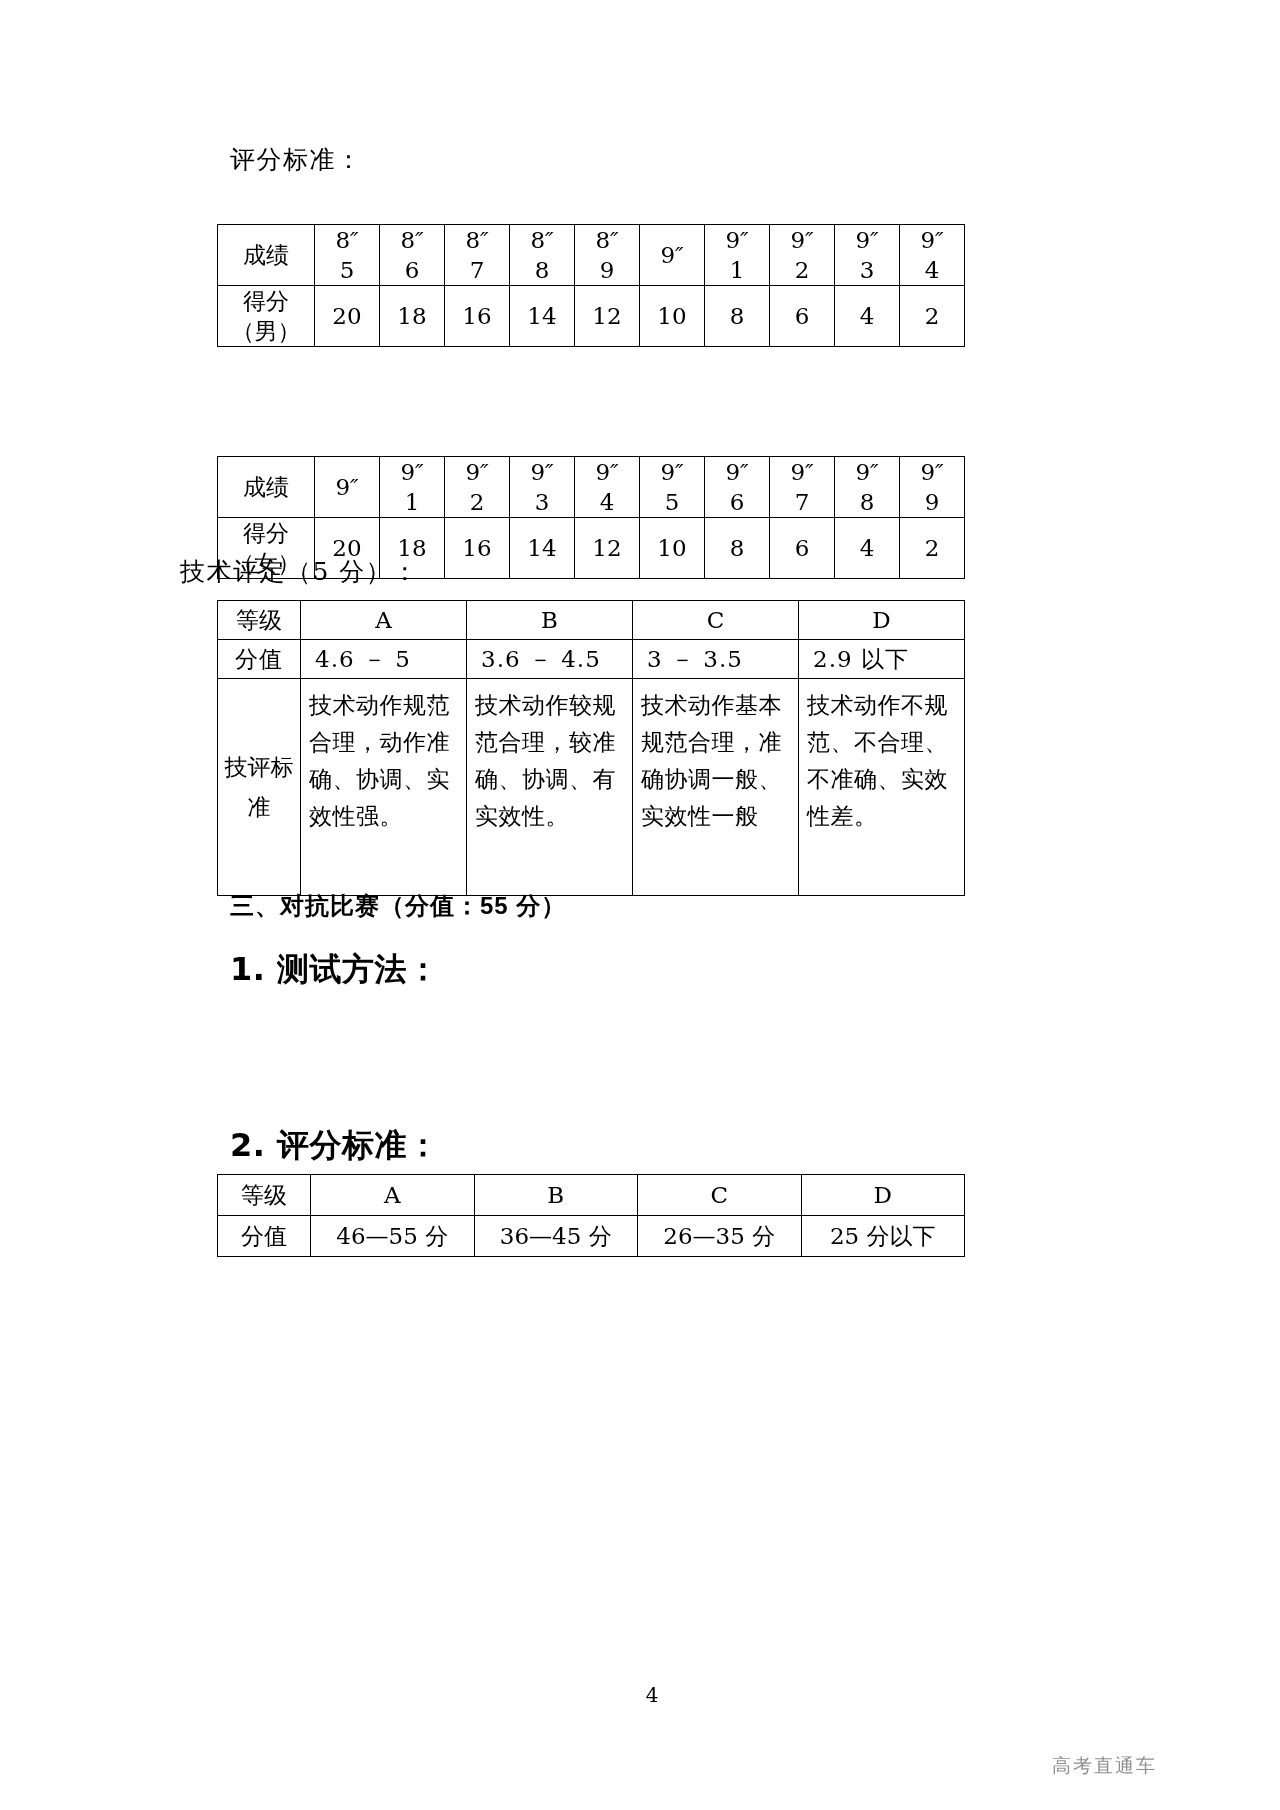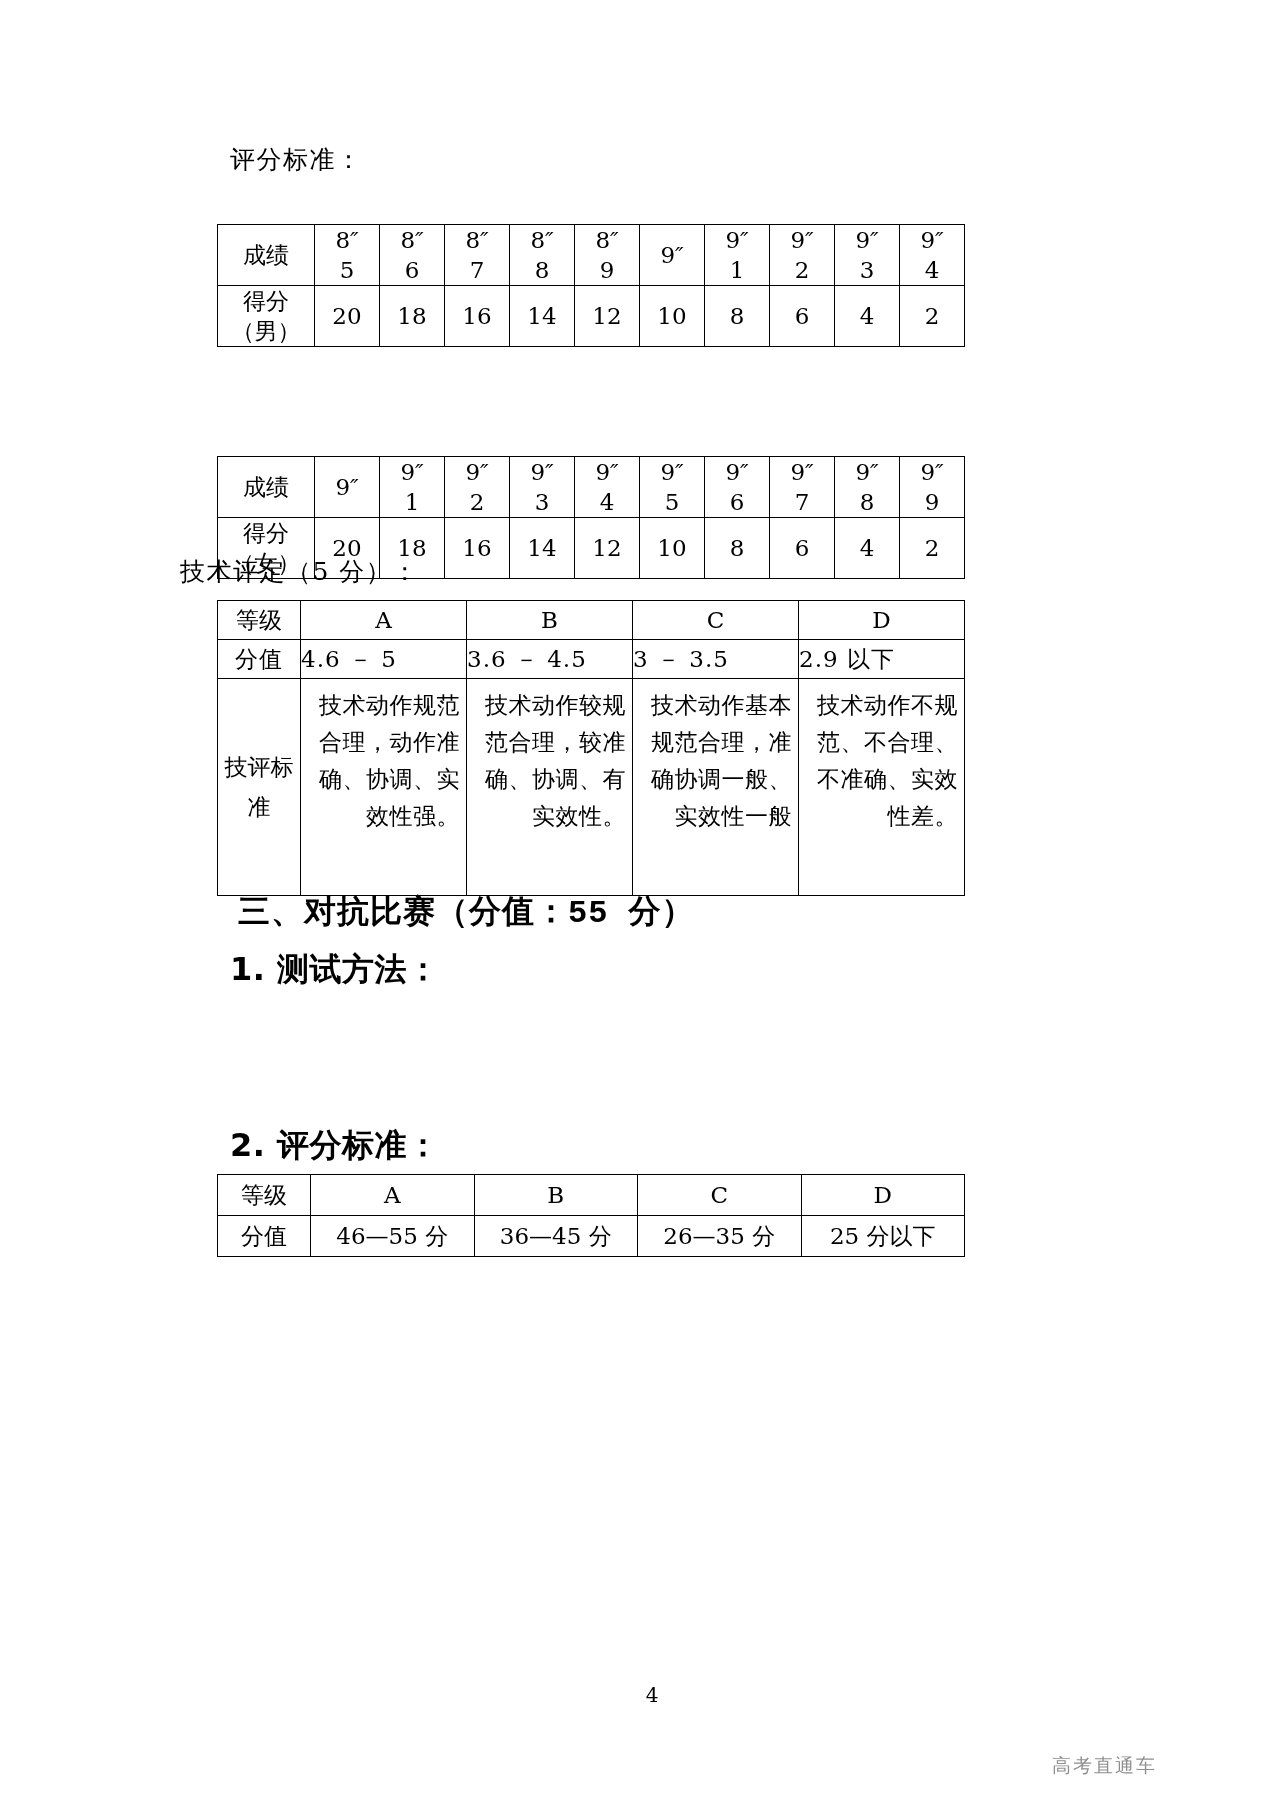--- a/index.html
+++ b/index.html
@@ -28,26 +28,25 @@
   .lead {
     position: absolute;
     font-size: 25px;
     letter-spacing: 1.5px;
     white-space: nowrap;
     font-family: "DejaVu Serif", "Liberation Serif", serif;
   }
 
   .heading-main {
     position: absolute;
-    font-size: 32px;
+    font-size: 24px;
     font-weight: bold;
     letter-spacing: 1px;
     white-space: nowrap;
-    font-family: Liberation Mono, monospace;
-    margin-left: 8px;
+    font-family: Liberation Sans, sans-serif;
   }
 
   .heading-sub {
     position: absolute;
     font-size: 32px;
     font-weight: bold;
     letter-spacing: 0.5px;
     white-space: nowrap;
     font-family: "DejaVu Sans", "Liberation Sans", sans-serif;
   }
@@ -84,23 +83,23 @@
   .score-table td.hdr.single { line-height: 60px; }
   .score-table td.val { height: 52px; }
   .score-table .lbl2 { line-height: 28px; }
   .prime { font-style: italic; }
 
   
   .tech-table { left: 205px; width: 748px; }
   .tech-table td { font-size: 23px; }
   .tech-table td.rowlabel { width: 82px; }
   .tech-table td.grade-h { height: 38px; }
-  .tech-table td.value-r { height: 38px; text-align: left; padding-left: 0; letter-spacing: 1px; }
+  .tech-table td.value-r { height: 38px; text-align: left; padding-left: 14px; letter-spacing: 1px; }
   .tech-table td.criteria {
-    text-align: right;
+    text-align: left;
     vertical-align: top;
     padding: 8px 6px 8px 8px;
     line-height: 37px;
     letter-spacing: 0.5px;
     height: 200px;
   }
   .tech-table td.vlabel {
     line-height: 40px;
     letter-spacing: 0;
   }

